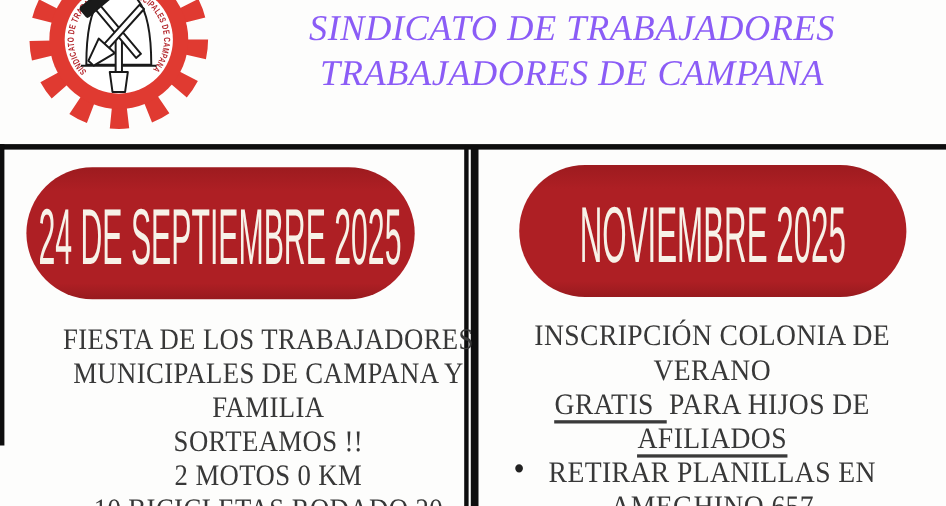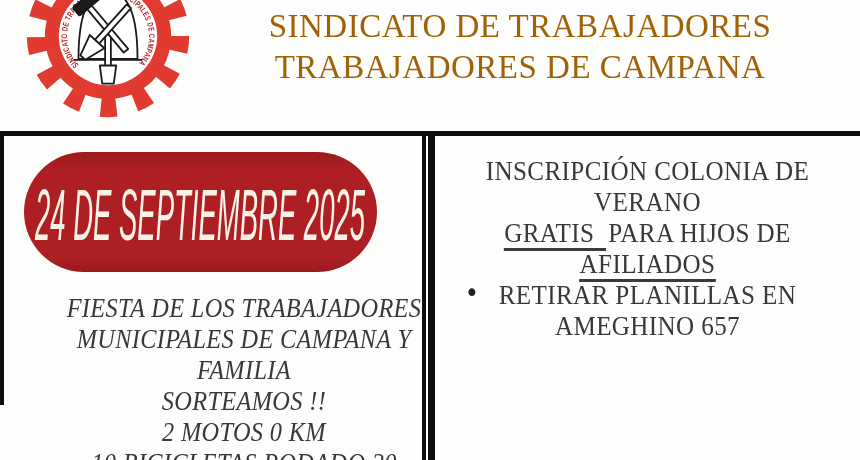--- a/index.html
+++ b/index.html
@@ -7,32 +7,32 @@
     position:relative; width:860px; height:460px;
     background:#fdfdfc; overflow:hidden;
     font-family:"Liberation Serif", serif;
   }
 
   
   .logo { position:absolute; left:26px; top:-46px; width:164px; height:164px; }
   .title {
     position:absolute; left:190px; top:6px; width:660px;
     text-align:center; font-size:33px; line-height:41px;
-    color:#a16207; letter-spacing:0.5px;
+    color:#8b5cf6; letter-spacing:0.5px;font-style:italic;
   }
 
   
   .rule-top      { position:absolute; left:0;   top:131px; width:860px; height:5px;  background:#0e0e0e; }
   .rule-left     { position:absolute; left:0;   top:131px; width:4px;  height:274px; background:#0e0e0e; }
   .divider-thin  { position:absolute; left:422px; top:133px; width:4px; height:327px; background:#0e0e0e; }
   .divider-thick { position:absolute; left:428px; top:133px; width:7px; height:327px; background:#0e0e0e; }
 
   
   .panel { position:absolute; top:136px; height:324px; overflow:hidden; }
-  .panel-left  { left:4px;   width:480px;font-style:italic; }
+  .panel-left  { left:4px;   width:480px; }
   .panel-right { left:435px; width:425px; }
 
   .badge {
     height:120px; border-radius:60px;
     background:linear-gradient(#9d1b1f, #ae1f24 18%, #ae1f24 88%, #981a1e);
   }
   .badge-left  { width:353px; margin:16px 0 0 20px; }
   .badge-right { width:352px; margin:14px auto 0 auto; }
   .badge svg { width:100%; height:100%; display:block; }
   .badge text {
@@ -121,20 +121,25 @@
       <div>FIESTA DE LOS TRABAJADORES</div>
       <div>MUNICIPALES DE CAMPANA Y</div>
       <div>FAMILIA</div>
       <div>SORTEAMOS !!</div>
       <div>2 MOTOS 0 KM</div>
       <div>10 BICICLETAS RODADO 20</div>
     </div>
   </section>
 
   <section class="panel panel-right">
+    <div class="badge badge-right">
+      <svg viewBox="0 0 352 120">
+        <text x="176" y="88" text-anchor="middle" textLength="242" lengthAdjust="spacingAndGlyphs">NOVIEMBRE 2025</text>
+      </svg>
+    </div>
     <div class="body-text body-right">
       <div>INSCRIPCIÓN COLONIA DE</div>
       <div>VERANO</div>
       <div><span class="u-gratis">GRATIS</span><span>PARA HIJOS DE</span></div>
       <div><span class="u-line">AFILIADOS</span></div>
       <div class="bullet-row"><span class="bullet-dot">•</span><span>RETIRAR PLANILLAS EN</span></div>
       <div>AMEGHINO 657</div>
     </div>
   </section>
 

